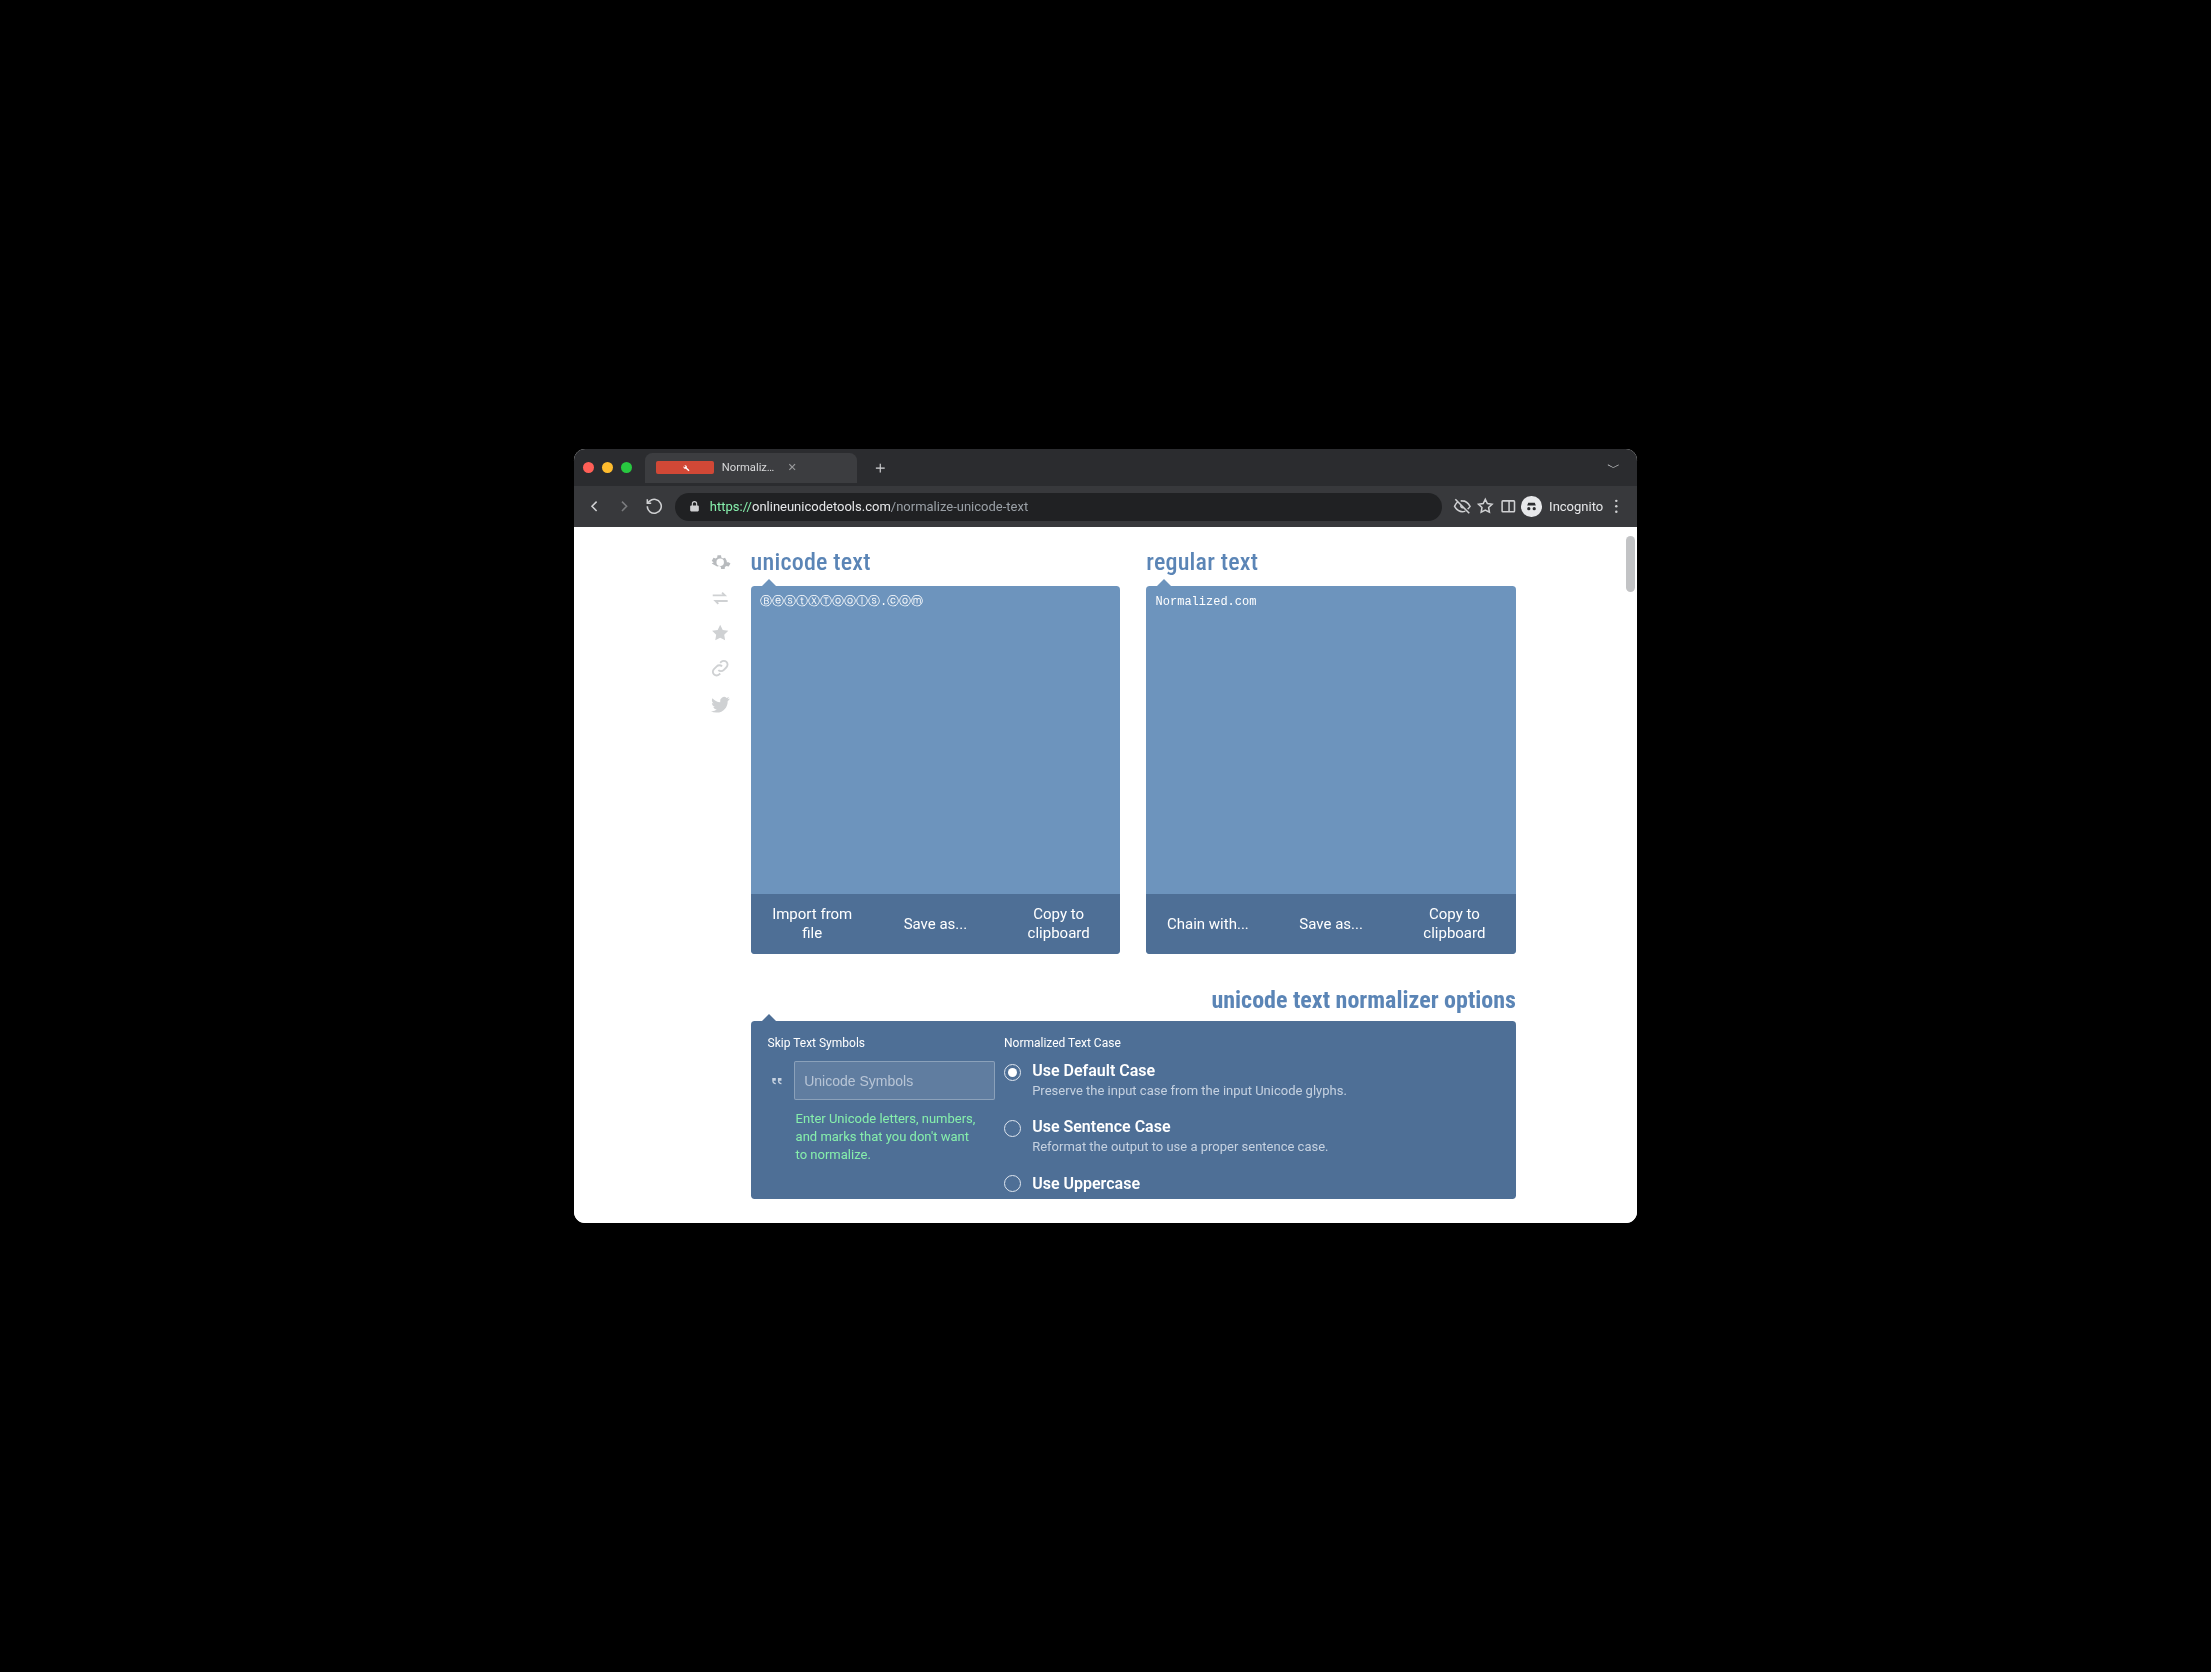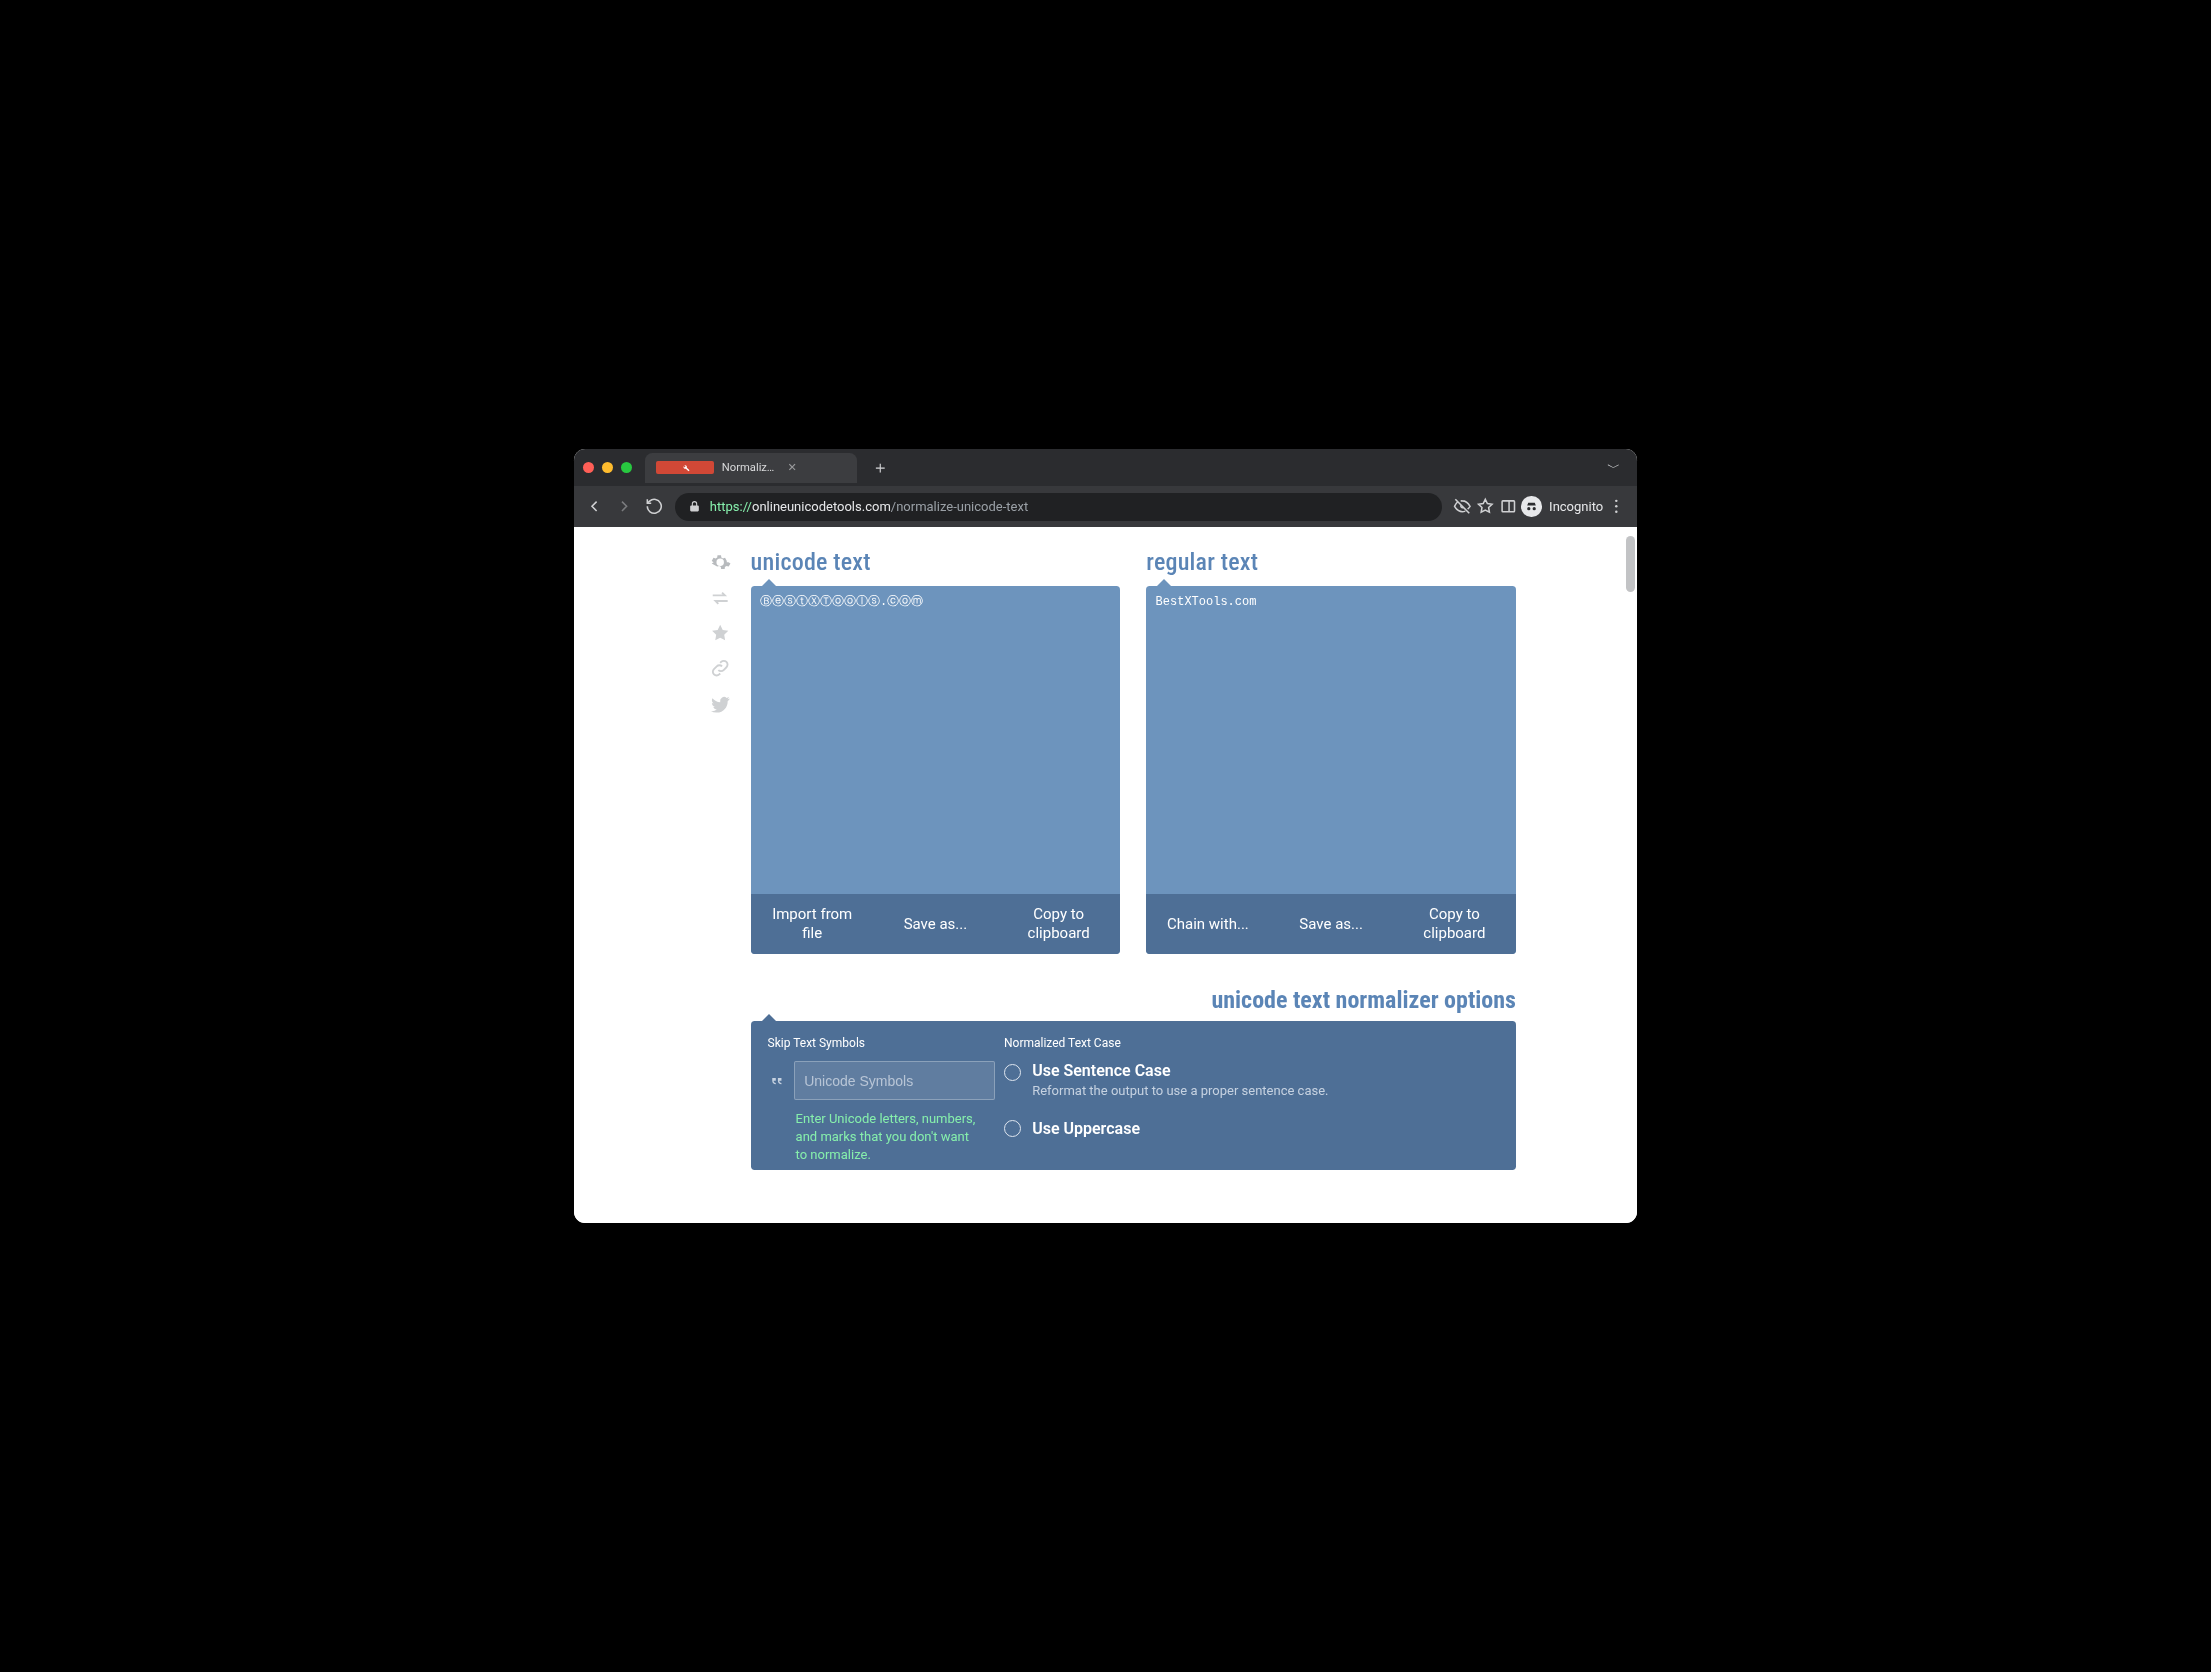--- a/index.html
+++ b/index.html
@@ -371,21 +371,21 @@
                       <span>Copy to clipboard</span>
                     </div>
                 </div>
               </div>
             </div>
 
             <div class="pane">
               <h2>regular text</h2>
               <div class="pointer"></div>
               <div class="box">
-                <div class="ro">BestXTools.com</div>
+                <div class="ro">Normalized.com</div>
                 <div class="actions">
                   <div class="act">
                       <span>Chain with...</span>
                     </div>
                   <div class="act">
                       <span>Save as...</span>
                     </div>
                   <div class="act">
                       <span>Copy to clipboard</span>
                     </div>
@@ -407,20 +407,27 @@
                       </svg>
                   </span>
                   <input type="text" placeholder="Unicode Symbols" style="">
                 </div>
                 <div class="hint">Enter Unicode letters, numbers, and marks that you don't want to normalize.</div>
               </div>
 
               <div class="case">
                 <div class="colh">Normalized Text Case</div>
 
+                <div class="radio">
+                  <div class="rbtn checked"></div>
+                  <div class="rtext">
+                    <div class="title">Use Default Case</div>
+                    <div class="desc">Preserve the input case from the input Unicode glyphs.</div>
+                  </div>
+                </div>
 
                 <div class="radio">
                   <div class="rbtn"></div>
                   <div class="rtext">
                     <div class="title">Use Sentence Case</div>
                     <div class="desc">Reformat the output to use a proper sentence case.</div>
                   </div>
                 </div>
 
                 <div class="radio lastradio" style="margin-bottom:0;">

